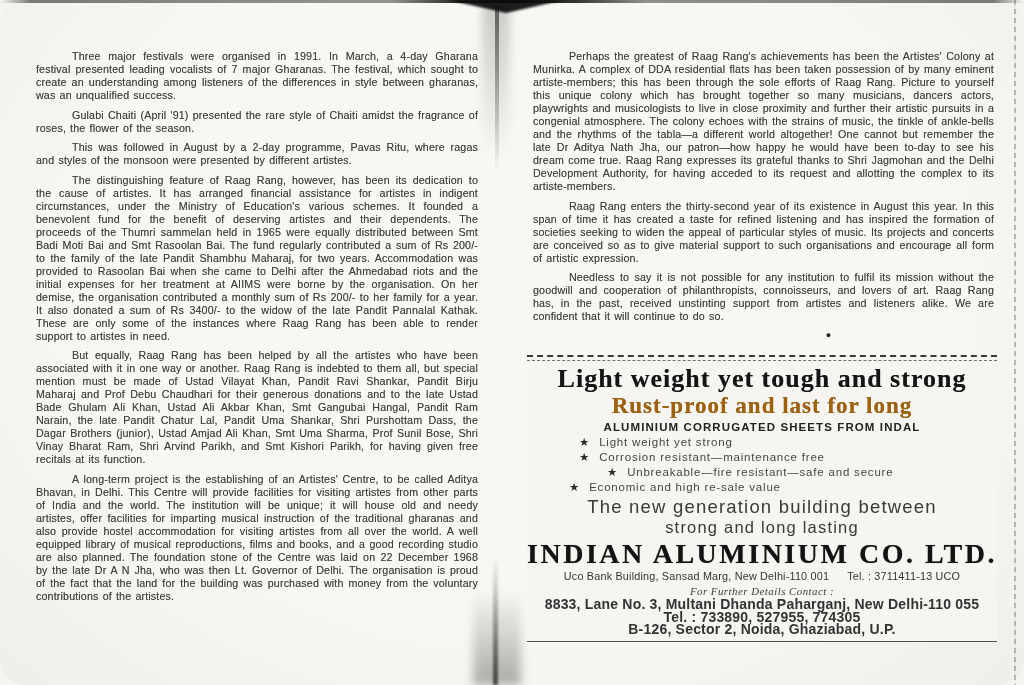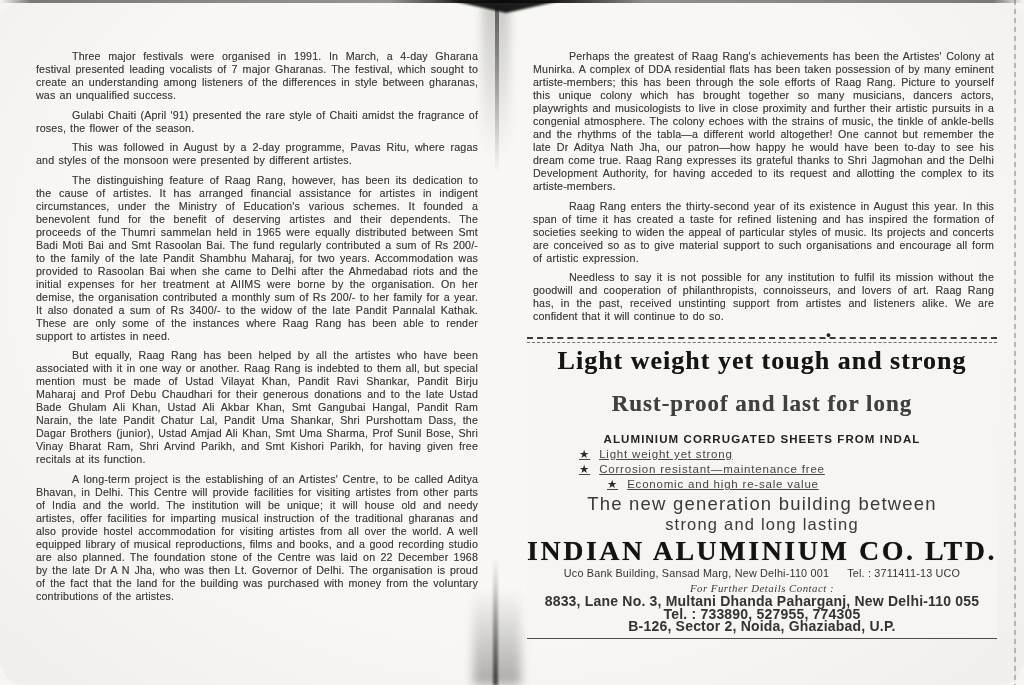--- a/index.html
+++ b/index.html
@@ -68,50 +68,50 @@
     text-align:justify;text-indent:36px;
     color:#3d3d3d;
     text-shadow:0 0 .4px rgba(40,40,40,.45);
   }
   .end-dot{
     text-align:center;font-size:9px;color:#222;
     margin-top:1px;padding-left:130px;
   }
   
   .ad{
-    position:absolute;left:527px;top:337px;width:470px;
+    position:absolute;left:527px;top:355px;width:470px;
     text-align:center;color:#1d1d1d;
     background:#f6f5f1;
   }
   .ad-rule-top{
     height:3px;
     border-top:2px dashed rgba(25,25,25,.85);
     border-bottom:1px dashed rgba(25,25,25,.6);
     margin-bottom:2px;
   }
   .ad-head1{
     font-family:"Liberation Serif", serif;font-weight:bold;
     font-size:26px;line-height:29px;margin:3px 0 0;letter-spacing:1px;
     color:#151515;text-shadow:0 0 .6px rgba(0,0,0,.5);
   }
   .ad-head2{
     font-family:"Liberation Serif", serif;font-weight:bold;
-    font-size:23px;line-height:26px;margin:16px;letter-spacing:1px;
-    color:#404040;text-shadow:0 0 .6px rgba(0,0,0,.5);
+    font-size:23px;line-height:26px;margin:0;letter-spacing:1px;
+    color:#a16207;text-shadow:0 0 .6px rgba(0,0,0,.5);
   }
   .ad-sub{
     font-size:11.5px;font-weight:bold;letter-spacing:1.1px;
     margin:2px 0 3px;color:#222;
   }
   .ad-bullets{
     list-style:none;margin:1px 0 2px;padding:0;
     text-align:left;font-size:11.5px;line-height:13px;
     letter-spacing:.8px;color:#454545;
   }
-  .ad-bullets li{margin-bottom:2px;text-decoration:underline;}
+  .ad-bullets li{margin-bottom:2px;}
   .ad-bullets li:nth-child(1){margin-left:52px;}
   .ad-bullets li:nth-child(2){margin-left:52px;}
   .ad-bullets li:nth-child(3){margin-left:80px;}
   .ad-bullets li:nth-child(4){margin-left:42px;}
   .ad-bullets .star{margin-right:9px;color:#2a2a2a;}
   .ad-tag1{font-size:18.5px;letter-spacing:1.2px;color:#3a3a3a;margin:2px 0 0;}
   .ad-tag2{font-size:16.5px;letter-spacing:1.2px;color:#3a3a3a;margin:0 0 1px;}
   .ad-company{
     font-family:"Liberation Serif", serif;font-weight:bold;
     font-size:28px;line-height:31px;letter-spacing:2.5px;margin:1px 0 1px;
@@ -162,20 +162,23 @@
     <div class="ad-head2">Rust-proof and last for long</div>
     <div class="ad-sub">ALUMINIUM CORRUGATED SHEETS FROM INDAL</div>
     <ul class="ad-bullets">
       <li>
         <span class="star">★</span><span>Light weight yet strong</span>
       </li>
       <li>
         <span class="star">★</span><span>Corrosion resistant—maintenance free</span>
       </li>
       <li>
+        <span class="star">★</span><span>Unbreakable—fire resistant—safe and secure</span>
+      </li>
+      <li>
         <span class="star">★</span><span>Economic and high re-sale value</span>
       </li>
     </ul>
     <div class="ad-tag1">The new generation building between</div>
     <div class="ad-tag2">strong and long lasting</div>
     <div class="ad-company">INDIAN ALUMINIUM CO. LTD.</div>
     <div class="ad-co-line">
       <span>Uco Bank Building, Sansad Marg, New Delhi-110 001</span><span class="tel">Tel. : 3711411-13   UCO</span>
     </div>
     <div class="ad-contact">For Further Details Contact :</div>

